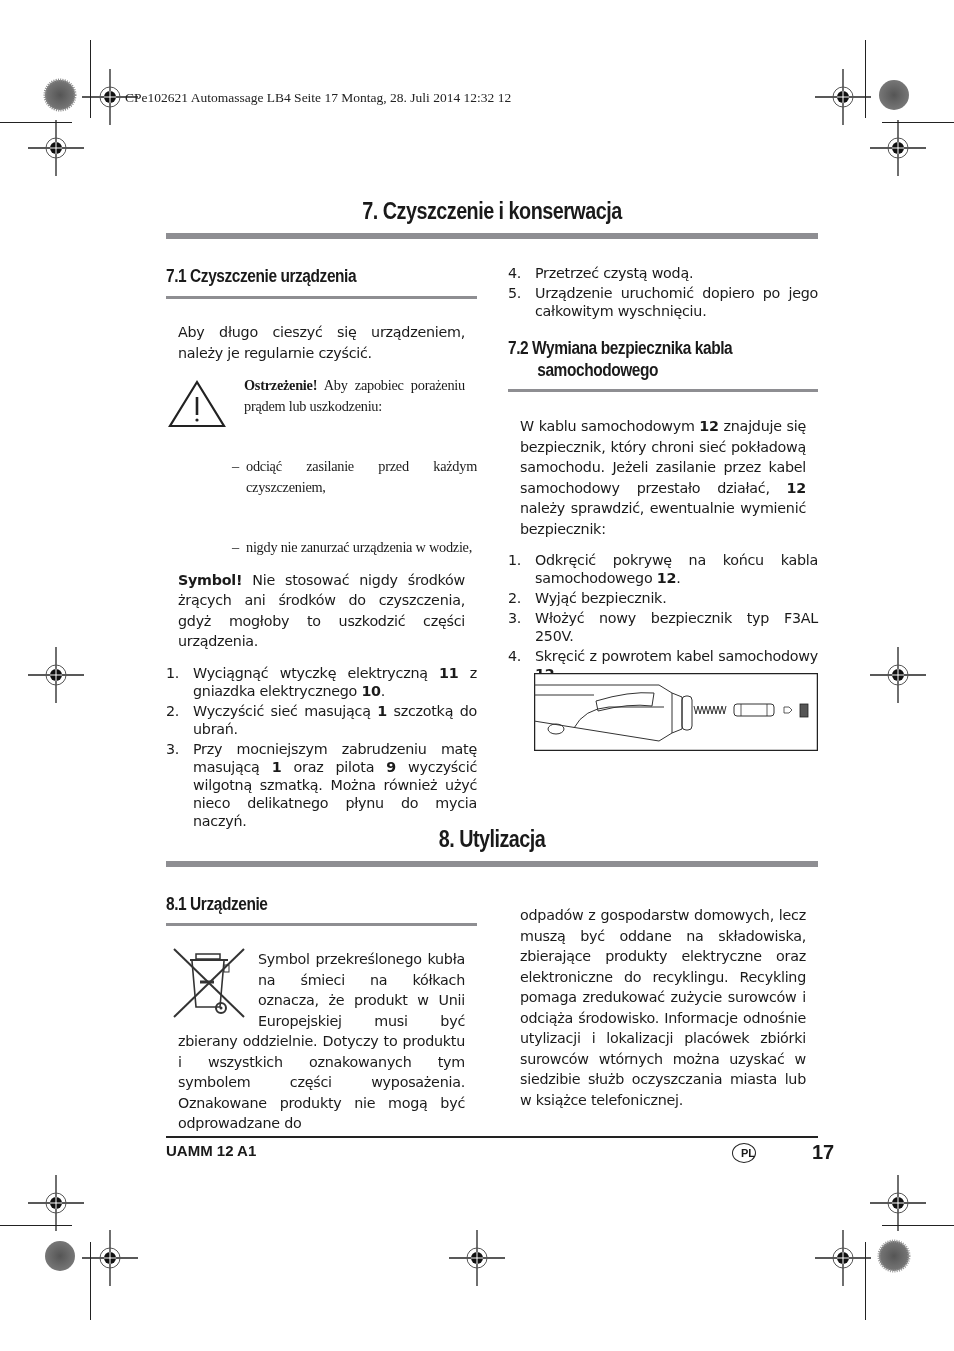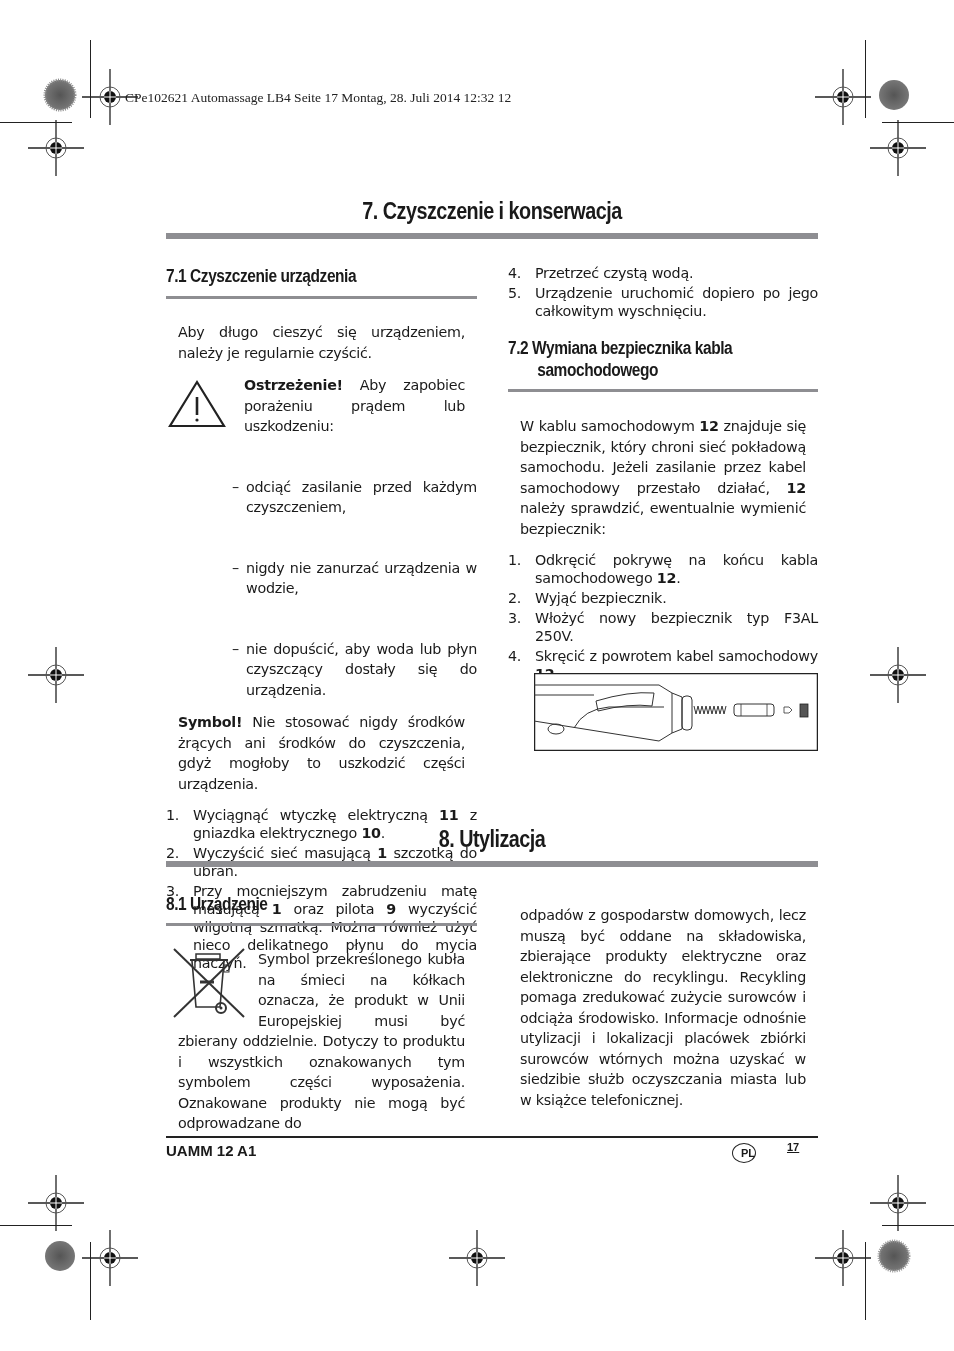--- a/index.html
+++ b/index.html
@@ -78,31 +78,30 @@
 <div class="abs slug">CPe102621 Automassage LB4  Seite 17  Montag, 28. Juli 2014  12:32 12</div>
 
 <div class="abs h1" style="top:198px;">7. Czyszczenie i konserwacja</div>
 <div class="abs h1bar" style="top:233px;"></div>
 
 <div class="abs h2" style="left:166px;top:265px;">7.1 Czyszczenie urządzenia</div>
 <div class="abs h2bar" style="left:166px;top:296px;width:311px;"></div>
 
 <div class="abs txt" style="left:166px;top:310px;width:311px;">
   <p>Aby długo cieszyć się urządzeniem, należy je regularnie czyścić.</p>
-  <div style="position:relative;padding-left:66px;">
+  <div style="position:relative;padding-left:66px;font-family:Liberation Serif, serif;">
     <svg style="position:absolute;left:2px;top:4px" width="58" height="50" viewBox="0 0 58 50">
       <polygon points="29,3 56,47 2,47" fill="none" stroke="#222" stroke-width="2.2" stroke-linejoin="miter"></polygon>
       <line x1="29" y1="18" x2="29" y2="36" stroke="#222" stroke-width="2.6"></line>
       <circle cx="29" cy="41" r="1.6" fill="#222"></circle>
     </svg>
     <p><b>Ostrzeżenie!</b><span> Aby zapobiec porażeniu prądem lub uszkodzeniu:</span></p>
     <ul class="dash">
       <li>odciąć zasilanie przed każdym czyszczeniem,</li>
       <li>nigdy nie zanurzać urządzenia w wodzie,</li>
-      <li>nie dopuścić, aby woda lub płyn czyszczący dostały się do urządzenia.</li>
     </ul>
   </div>
   <p><b>Symbol!</b><span> Nie stosować nigdy środków żrących ani środków do czyszczenia, gdyż mogłoby to uszkodzić części urządzenia.</span></p>
   <ul class="ol">
     <li><span class="n">1.</span><span>Wyciągnąć wtyczkę elektryczną </span><b>11</b><span> z gniazdka elektrycznego </span><b>10</b><span>.</span></li>
     <li><span class="n">2.</span><span>Wyczyścić sieć masującą </span><b>1</b><span> szczotką do ubrań.</span></li>
     <li><span class="n">3.</span><span>Przy mocniejszym zabrudzeniu matę masującą </span><b>1</b><span> oraz pilota </span><b>9</b><span> wyczyścić wilgotną szmatką. Można również użyć nieco delikatnego płynu do mycia naczyń.</span></li>
   </ul>
 </div>
 
@@ -169,13 +168,13 @@
   <p>Symbol przekreślonego kubła na śmieci na kółkach oznacza, że produkt w Unii Europejskiej musi być zbierany oddzielnie. Dotyczy to produktu i wszystkich oznakowanych tym symbolem części wyposażenia. Oznakowane produkty nie mogą być odprowadzane do</p>
 </div>
 
 <div class="abs txt" style="left:508px;top:893px;width:310px;">
   <p>odpadów z gospodarstw domowych, lecz muszą być oddane na składowiska, zbierające produkty elektryczne oraz elektroniczne do recyklingu. Recykling pomaga zredukować zużycie surowców i odciąża środowisko. Informacje odnośnie utylizacji i lokalizacji placówek zbiórki surowców wtórnych można uzyskać w siedzibie służb oczyszczania miasta lub w książce telefonicznej.</p>
 </div>
 
 <div class="abs footer-rule" style="top:1136px;"></div>
 <div class="abs footer" style="left:166px;top:1142px;">UAMM 12 A1</div>
 <div class="abs pl">PL</div>
-<div class="abs footer" style="left:787px;top:1141px;font-size:11px;text-decoration:underline;">17</div>
+<div class="abs footer" style="left:812px;top:1141px;font-size:20px;">17</div>
 
 </body></html>

